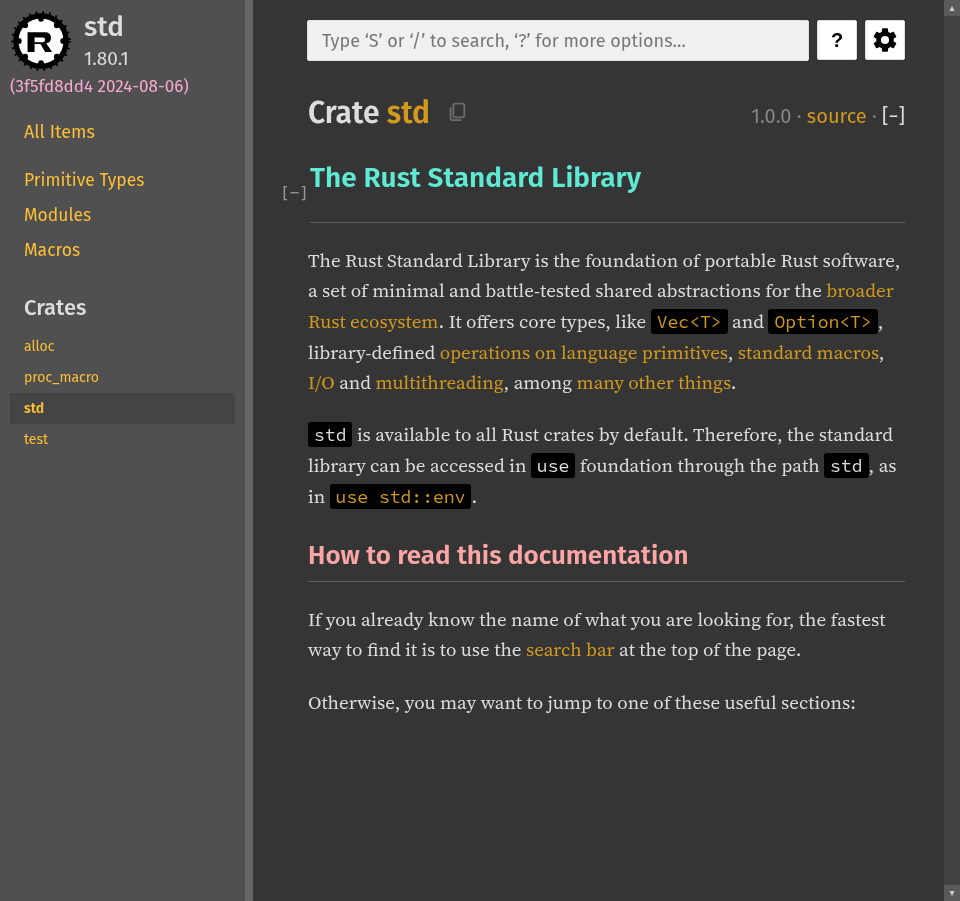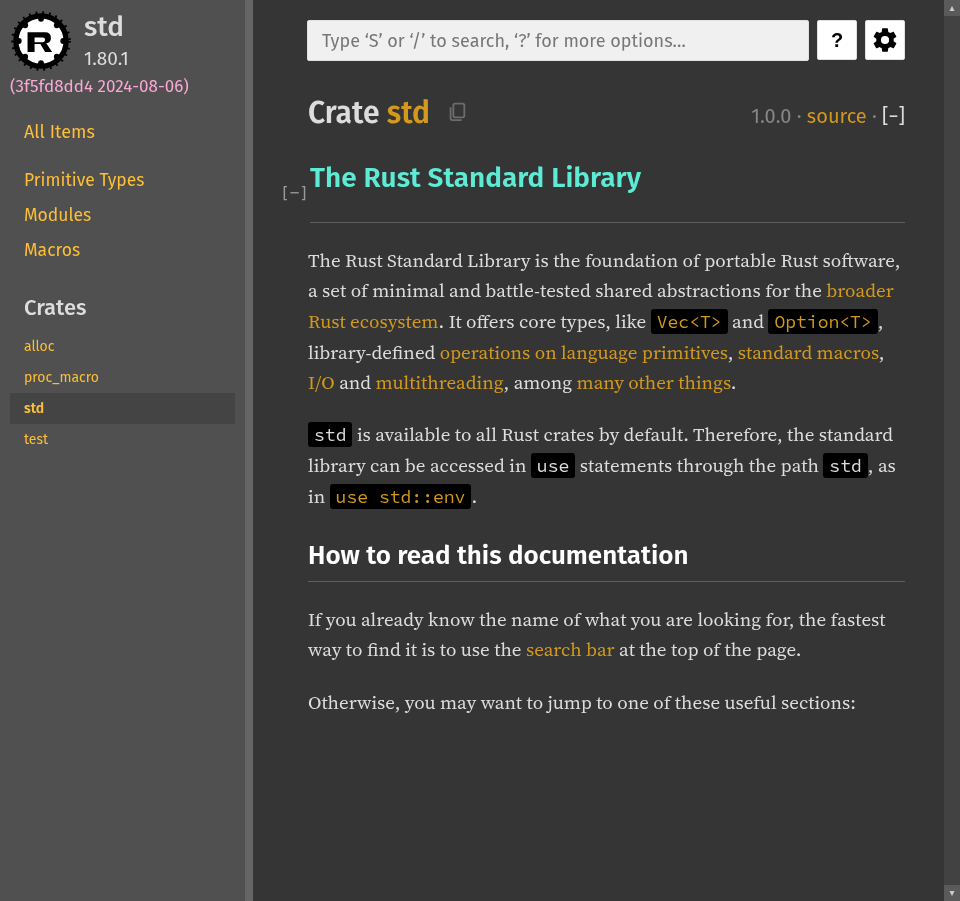--- a/index.html
+++ b/index.html
@@ -238,21 +238,21 @@
   font-weight: 600;
   color: #5eead4;
   padding-bottom: 28px;
   border-bottom: 1px solid #5f5f5f;
   flex: 1;
 }
 
 h2.section {
   font-size: 26px;
   font-weight: 600;
-  color: #ffffff;
+  color: #fca5a5;
   padding-bottom: 10px;
   border-bottom: 1px solid #5f5f5f;
   margin-top: 28px;
   margin-bottom: 22px;
 }
 
 p {
   font-size: 19px;
   line-height: 1.6;
   color: #ddd;
@@ -393,21 +393,21 @@
     <div class="h1-row">
       <span class="collapse-toggle">[−]</span>
       <h1 class="section">The Rust Standard Library</h1>
     </div>
 
     <p>
       <span>The Rust Standard Library is the foundation of portable Rust software, a set of minimal and battle-tested shared abstractions for the </span><a class="link">broader Rust ecosystem</a><span>. It offers core types, like </span><a><code class="link-code">Vec&lt;T&gt;</code></a><span> and </span><a><code class="link-code">Option&lt;T&gt;</code></a><span>, library-defined </span><a class="link">operations on language primitives</a><span>, </span><a class="link">standard macros</a><span>, </span><a class="link">I/O</a><span> and </span><a class="link">multithreading</a><span>, among </span><a class="link">many other things</a><span>.</span>
     </p>
 
     <p>
-      <code>std</code><span> is available to all Rust crates by default. Therefore, the standard library can be accessed in </span><code>use</code><span> statements through the path </span><code>std</code><span>, as in </span><a><code class="link-code">use std::env</code></a><span>.</span>
+      <code>std</code><span> is available to all Rust crates by default. Therefore, the standard library can be accessed in </span><code>use</code><span> foundation through the path </span><code>std</code><span>, as in </span><a><code class="link-code">use std::env</code></a><span>.</span>
     </p>
 
     <h2 class="section">How to read this documentation</h2>
 
     <p>
       <span>If you already know the name of what you are looking for, the fastest way to find it is to use the </span><a class="link">search bar</a><span> at the top of the page.</span>
     </p>
 
     <p>Otherwise, you may want to jump to one of these useful sections:</p>
 

